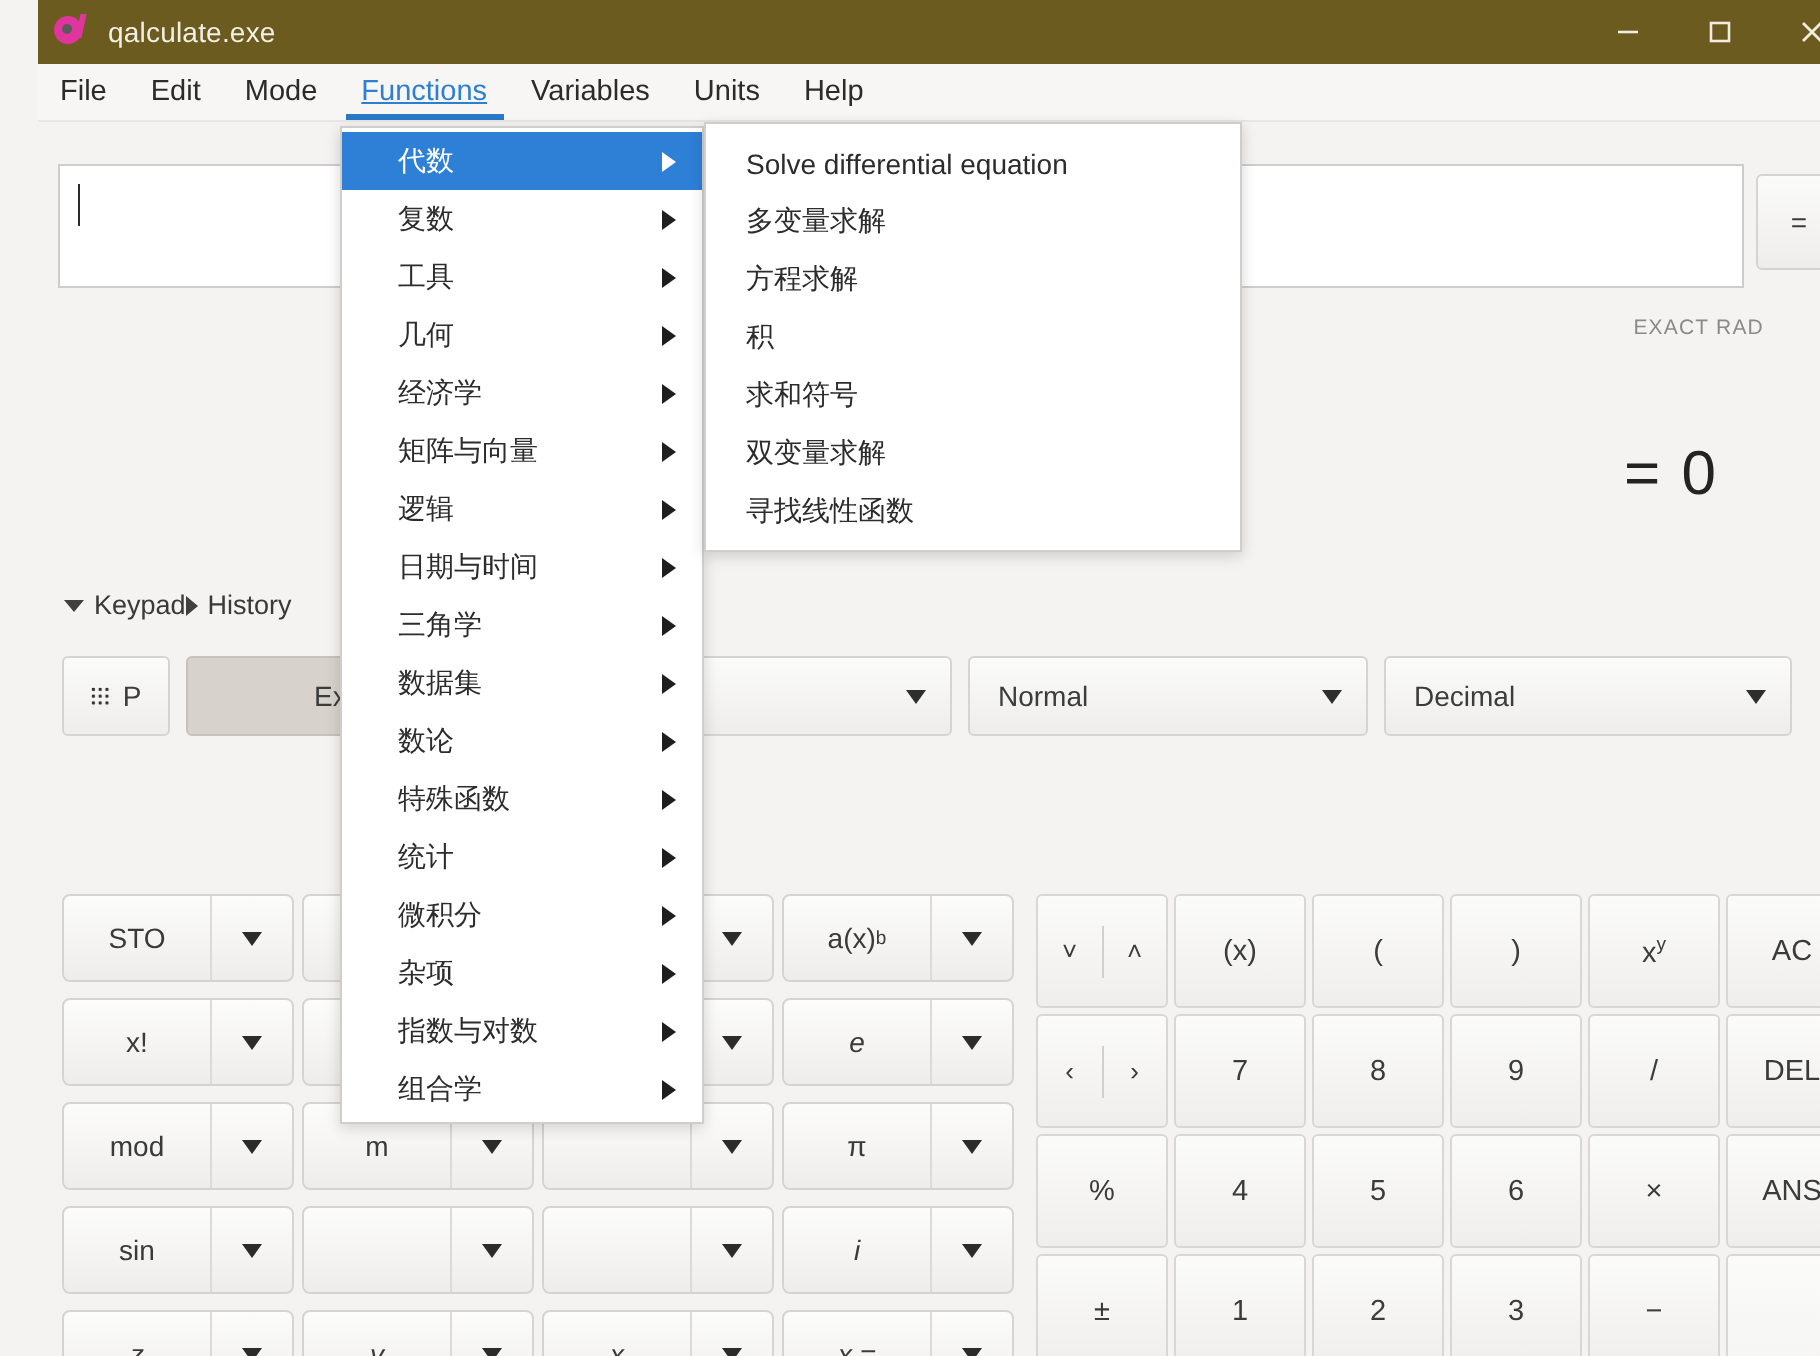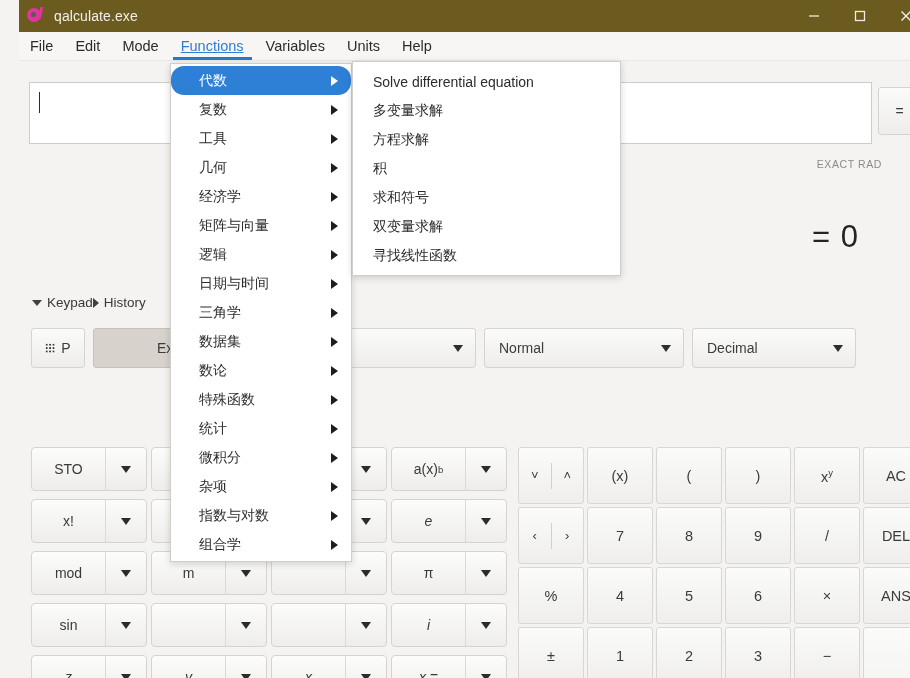--- a/index.html
+++ b/index.html
@@ -225,21 +225,21 @@
     position: relative; white-space: nowrap;
   }
   .mrow.sel { background: #2e7fd6; color: #ffffff; }
   .mrow .sub-arrow {
     position: absolute; right: 13px; top: 50%; margin-top: -5px;
     width: 0; height: 0; border-top: 5px solid transparent;
     border-bottom: 5px solid transparent; border-left: 7px solid #1e1e1e;
   }
   .mrow.sel .sub-arrow { border-left-color: #ffffff; }
   #menu-algebra .mrow { height: 29px; padding-left: 20px; }
-  .cjk { font-family: Liberation Mono, monospace; border-radius: 13px; }
+  .cjk { font-family: Liberation Mono, monospace; }
 </style>
 </head>
 <body>
 
 <div id="app">
 
   <div class="titlebar">
     <div class="app-icon">
       <span class="blob"></span>
         <span class="tail"></span>
@@ -308,21 +308,21 @@
         <span class="caret-dn"></span>
       </div>
       <div class="btn-base mode-pill" style="width:200px">
         <span class="lbl">Fractions</span>
         <span class="caret-dn"></span>
       </div>
       <div class="btn-base mode-pill" style="width:200px">
         <span class="lbl">Normal</span>
         <span class="caret-dn"></span>
       </div>
-      <div class="btn-base mode-pill" style="width:164px">
+      <div class="btn-base mode-pill" style="width:204px">
         <span class="lbl">Decimal</span>
         <span class="caret-dn"></span>
       </div>
     </div>
 
     <div class="fn-grid">
 
       <div class="split-btn">
           <span class="main">STO</span>
           <span class="arrow">

